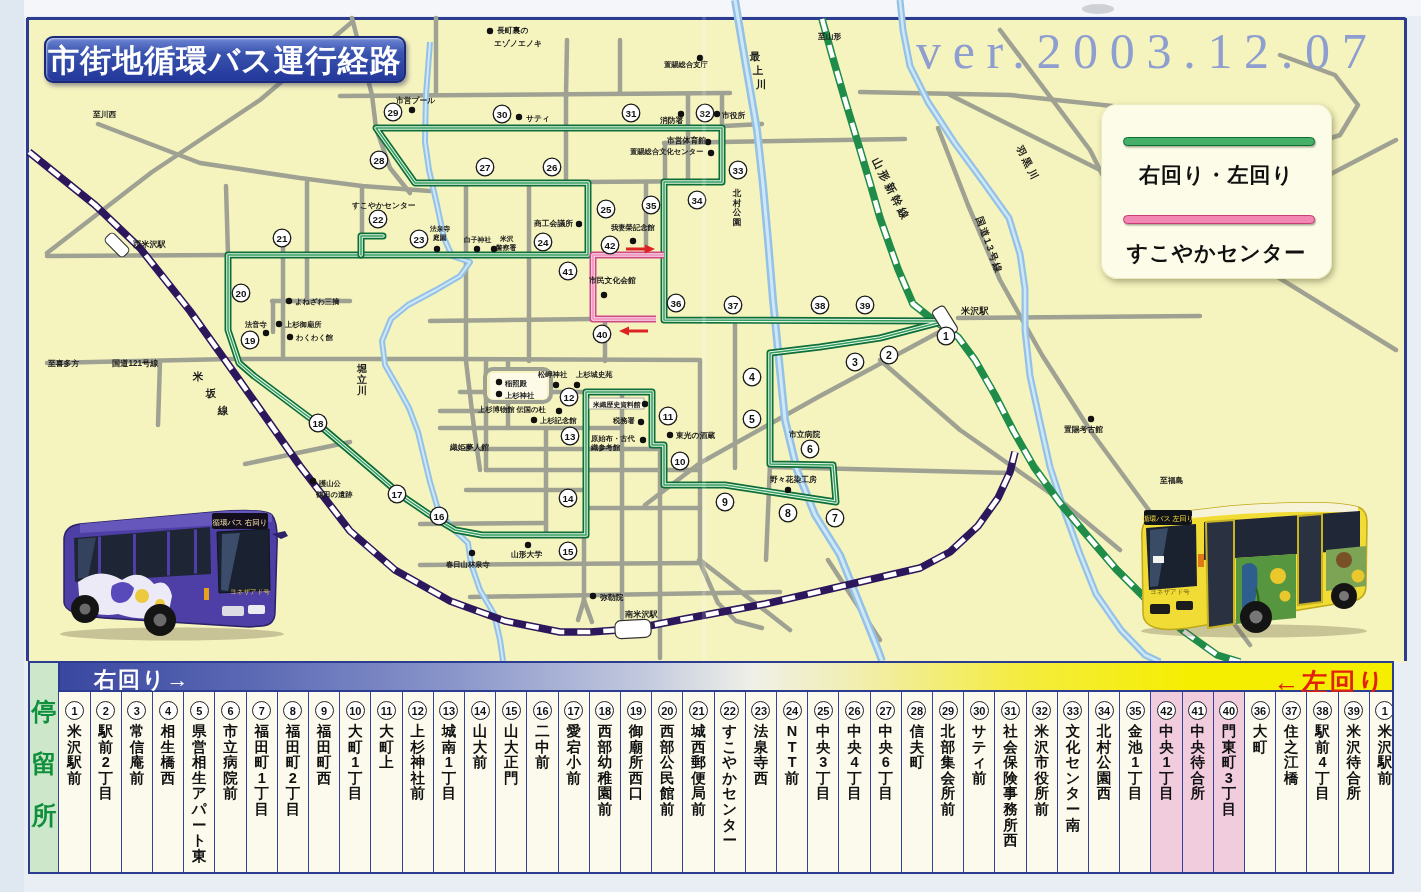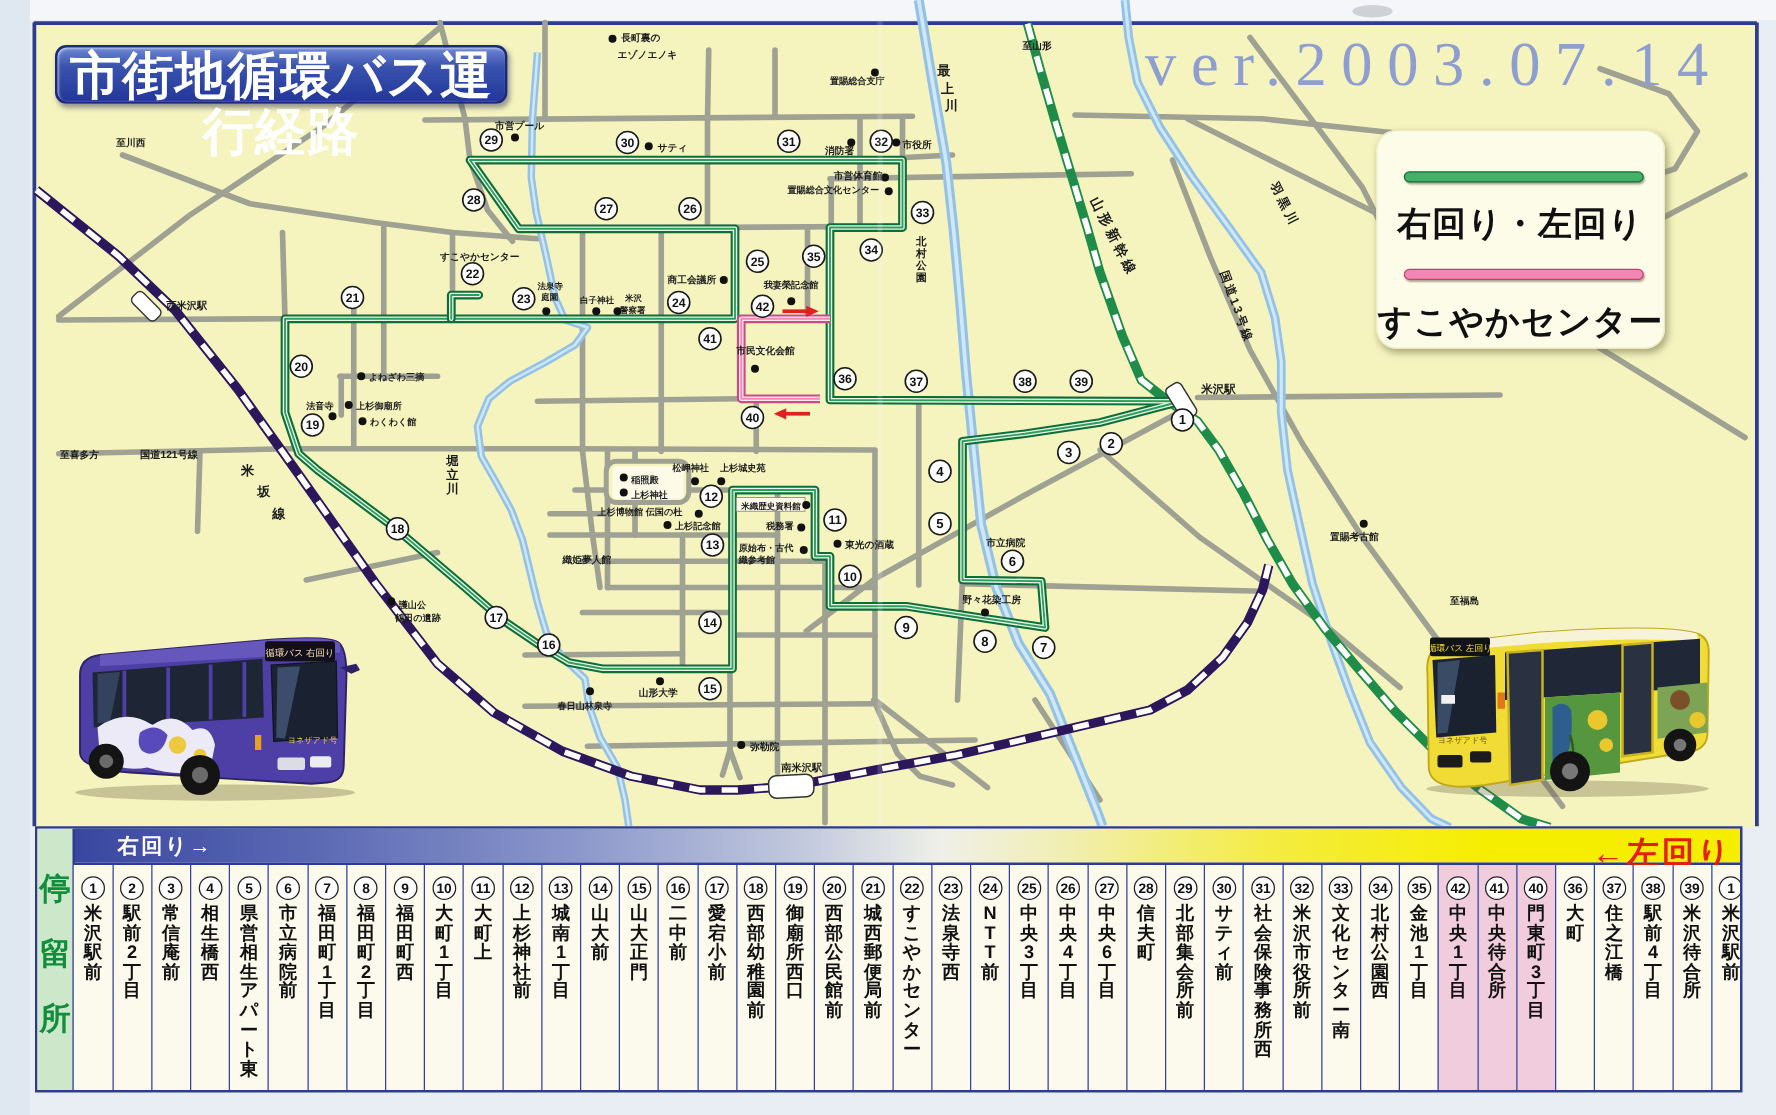--- a/index.html
+++ b/index.html
@@ -1,33 +1,33 @@
 <!DOCTYPE html>
 <html><head><meta charset="utf-8">
 <style>
 html,body{margin:0;padding:0;width:1421px;height:892px;overflow:hidden;position:relative;font-family:"Liberation Sans",sans-serif;background:#e9eef5}
 #title{position:absolute;left:44px;top:36px;width:362px;height:47px;border-radius:9px;
  background:linear-gradient(180deg,#6d86d4 0%,#3a53ae 35%,#22379a 100%);
  border:2px solid #1a2a78;box-shadow:2px 3px 4px rgba(40,40,80,.45), inset 1px 1px 2px rgba(255,255,255,.6);
- color:#fff;font-weight:bold;font-size:41px;text-align:center;line-height:45px;letter-spacing:1px;box-sizing:border-box}
+ color:#fff;font-weight:bold;font-size:31px;text-align:center;line-height:45px;letter-spacing:1px;box-sizing:border-box}
 #ver{position:absolute;left:916px;top:22px;width:470px;font-family:"Liberation Serif",serif;
  font-size:50px;color:#8d9ecf;letter-spacing:11.7px}
 #legend{position:absolute;left:1101px;top:104px;width:231px;height:175px;border-radius:16px;
  background:#fdfce9;box-shadow:2px 3px 6px rgba(110,110,70,.55), inset 0 0 0 1px #eceabf;box-sizing:border-box}
 #legend .bar{position:absolute;left:22px;width:190px;height:7px;border-radius:5px}
 #legend .g{top:33px;background:#46b06a;border:1.5px solid #0c6e33;box-shadow:1px 1.5px 1.5px rgba(90,90,60,.5)}
 #legend .p{top:111px;background:#f287b4;border:1.5px solid #c73d75;box-shadow:1px 1.5px 1.5px rgba(90,90,60,.5)}
-#legend .t{position:absolute;width:100%;text-align:center;font-size:27px;font-weight:bold;color:#101010;letter-spacing:1px}
+#legend .t{position:absolute;width:100%;text-align:center;font-size:21px;font-weight:bold;color:#101010;letter-spacing:1px}
 #legend .t1{top:57px} #legend .t2{top:135px}
 #strip{position:absolute;left:28px;top:661px;width:1366px;height:213px;background:#fbfaec;border:2px solid #2c3c90;box-sizing:border-box}
 #teibox{position:absolute;left:0;top:0;width:30px;height:209px;background:#cde7cb;border-right:2px solid #2c3c90;box-sizing:border-box;
  color:#0f8f3c;font-weight:bold;font-size:25px;text-align:center;padding-top:22px;line-height:52px;box-sizing:border-box}
 #band{position:absolute;left:30px;top:0;width:1332px;height:29px;border-bottom:2px solid #2c3c90;box-sizing:border-box;
  background:linear-gradient(90deg,#3a47a0 0%,#5a68b4 14%,#8b97cb 30%,#c3cade 44%,#eff0e8 52%,#f1eeae 60%,#f4ec40 72%,#f6ee00 85%,#f6ee00 100%)}
-#migi{position:absolute;left:34px;top:2px;color:#fff;font-weight:bold;font-size:17px;letter-spacing:2px}
+#migi{position:absolute;left:34px;top:2px;color:#fff;font-weight:bold;font-size:22px;letter-spacing:2px}
 #hidari{position:absolute;right:6px;top:2px;color:#e3210b;font-weight:bold;font-size:26px;letter-spacing:2px}
 #colwrap{position:absolute;left:0;top:29px;width:1362px;height:180px;overflow:hidden}
 .col{position:absolute;top:0;width:31.2px;height:180px;border-left:1px solid #33429b;box-sizing:border-box;background:#fbfaec}
 .col.pink{background:#f1ccdd}
 .num{width:19px;height:19px;border-radius:50%;border:1.5px solid #222;background:#fff;margin:9px auto 4px auto;
  font-size:11px;font-weight:bold;text-align:center;line-height:19px;color:#111;box-sizing:border-box}
 .vtxt{font-size:14.5px;font-weight:bold;color:#111;text-align:center;line-height:15.6px;margin-top:1px}
 </style></head>
 <body>
 <svg id="map" width="1421" height="892" viewBox="0 0 1421 892" style="position:absolute;left:0;top:0">
@@ -496,21 +496,21 @@
       <rect x="702" y="17" width="4" height="644" fill="rgba(255,255,255,0.16)"></rect>
       <rect x="702" y="661" width="4" height="213" fill="rgba(255,255,255,0.32)"></rect>
     </g>
 <g>
       <ellipse cx="1098" cy="9" rx="16" ry="5" fill="rgba(160,163,170,0.45)"></ellipse>
     </g>
 </svg>
 
 <div id="title">市街地循環バス運行経路</div>
 
-<div id="ver">ver.2003.07.14</div>
+<div id="ver">ver.2003.12.07</div>
 
 <div id="legend">
 <div class="bar g"></div>
 <div class="t t1">右回り・左回り</div>
 <div class="bar p"></div>
 <div class="t t2">すこやかセンター</div>
 </div>
 <div id="strip">
 <div id="teibox">停<br>留<br>所</div>
 <div id="band">

